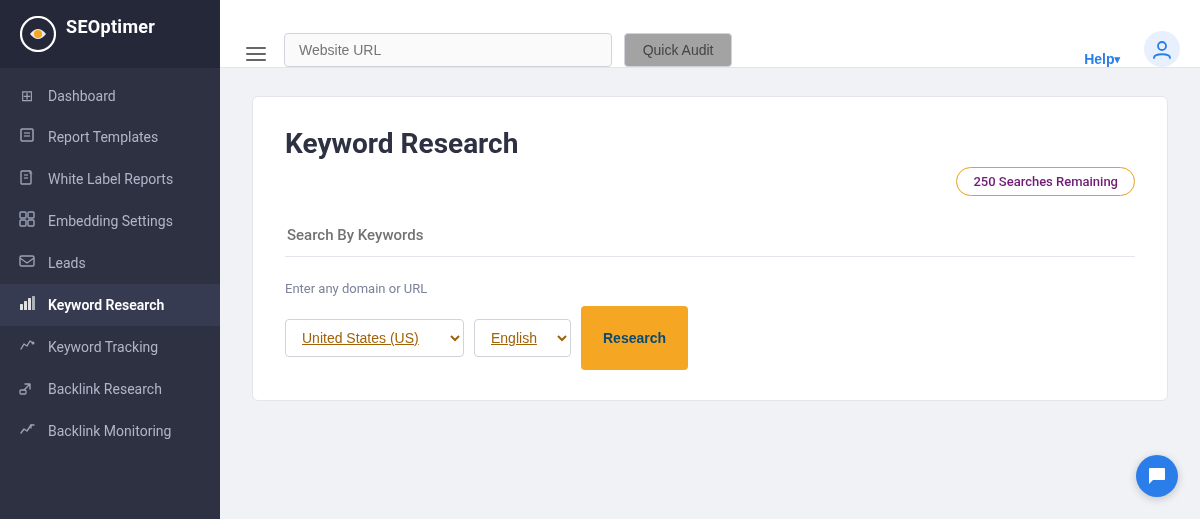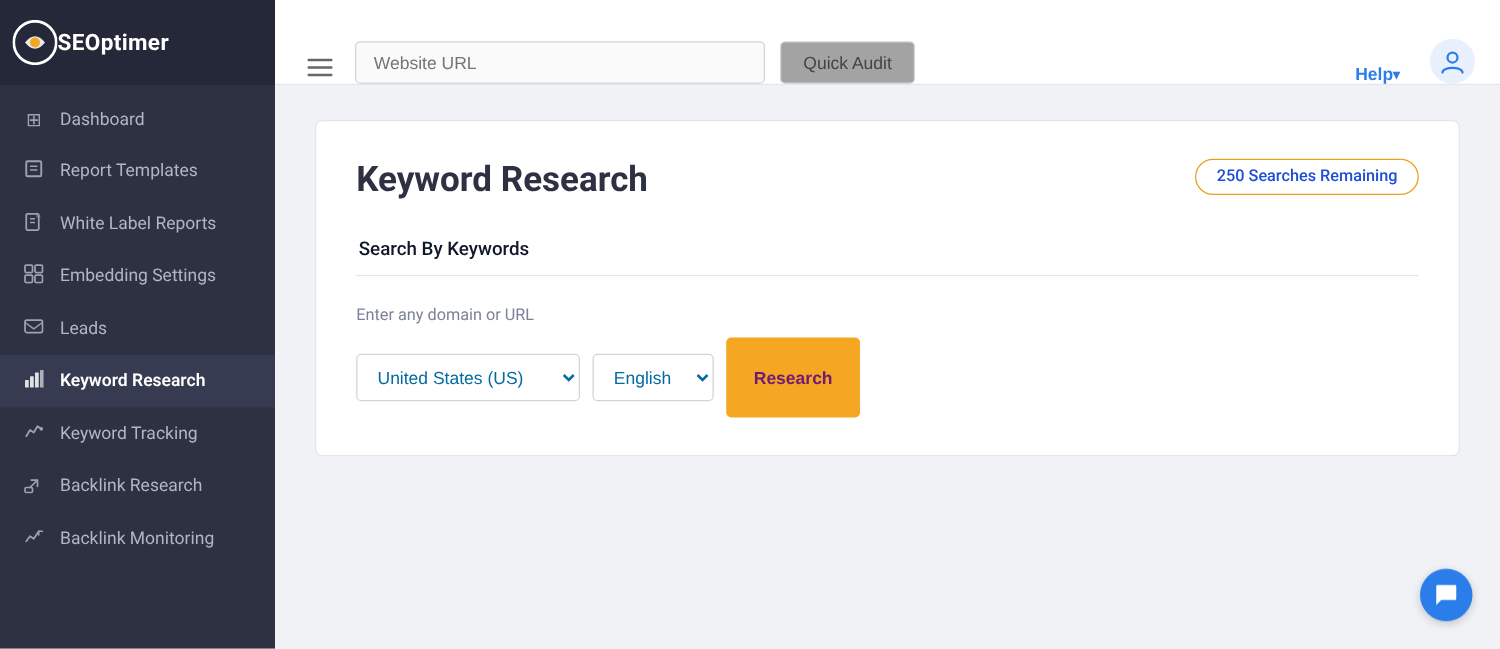--- a/index.html
+++ b/index.html
@@ -10,23 +10,23 @@
       width: 220px;
       background: #2d3142;
       color: #ccc;
       display: flex;
       flex-direction: column;
       flex-shrink: 0;
       height: 100%;
     }
     .sidebar-logo {
       display: flex;
-      align-items: center;
-      padding: 16px 10px;
+      padding: 16px 20px;
       background: #252839;
+      gap: 10px;
       min-height: 64px;
     }
     .logo-icon {
       width: 36px;
       height: 36px;
     }
     .logo-text {
       color: #fff;
       font-size: 18px;
       font-weight: 700;
@@ -158,37 +158,38 @@
     .page-title {
       font-size: 28px;
       font-weight: 700;
       color: #2d3142;
     }
     .searches-badge {
       border: 1.5px solid #e8a020;
       border-radius: 20px;
       padding: 6px 16px;
       font-size: 13px;
-      color: #1d4ed8;
+      color: #701a75;
       font-weight: 500;
       white-space: nowrap;
+      margin-top: 40px;
     }
 
     
     .tabs {
       display: flex;
       gap: 0;
       border-bottom: 1px solid #e2e5ea;
       margin-bottom: 24px;
     }
     .tab {
       padding: 10px 18px 10px 2px;
       font-size: 15px;
       cursor: pointer;
-      color: #0f172a;
+      color: #737373;
       font-weight: 500;
       border-bottom: 3px solid transparent;
       margin-bottom: -1px;
       margin-right: 14px;
     }
     .tab.active {
       color: #2d3142;
       border-bottom: 3px solid #2b7de9;
       font-weight: 600;
     }
@@ -212,33 +213,34 @@
       padding: 9px 14px;
       font-size: 14px;
       color: #444;
       outline: none;
     }
     .select-dropdown {
       border: 1px solid #d0d4da;
       border-radius: 4px;
       padding: 9px 12px;
       font-size: 14px;
-      color: #0369a1;
+      color: #a16207;
       background: #fff;
       cursor: pointer;
       outline: none;
       appearance: auto;
+      text-decoration: underline;
     }
     .research-btn {
       background: #f5a623;
       border: none;
       border-radius: 4px;
       padding: 24px 22px;
       font-size: 14px;
-      color: #701a75;
+      color: #0c4a6e;
       font-weight: 600;
       cursor: pointer;
     }
 
     
     .chat-bubble {
       position: fixed;
       bottom: 22px;
       right: 22px;
       width: 42px;

